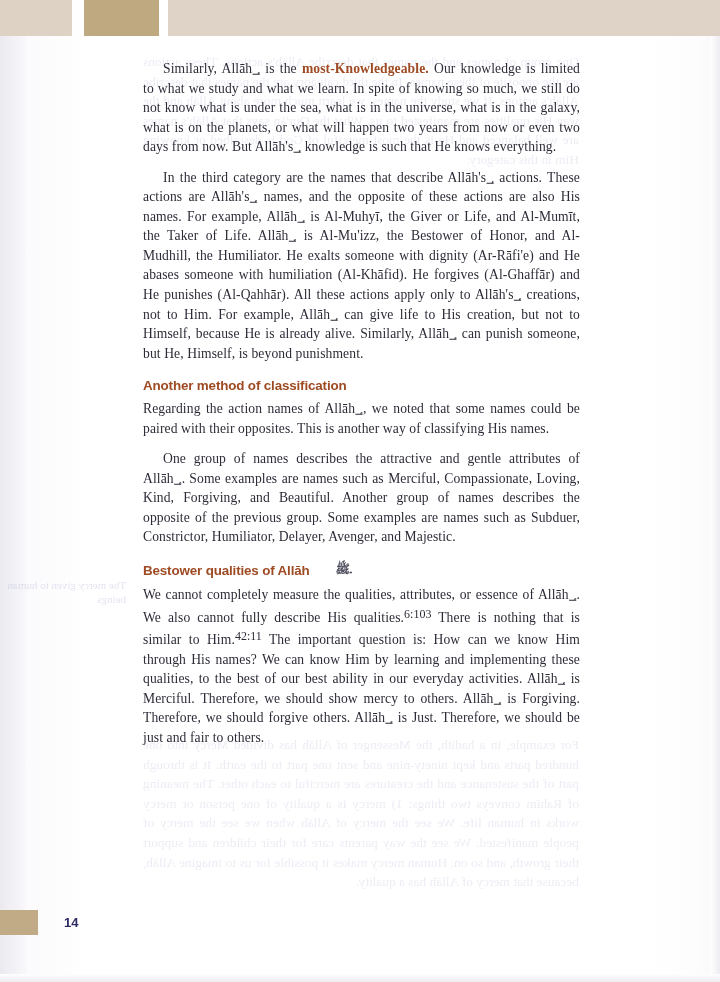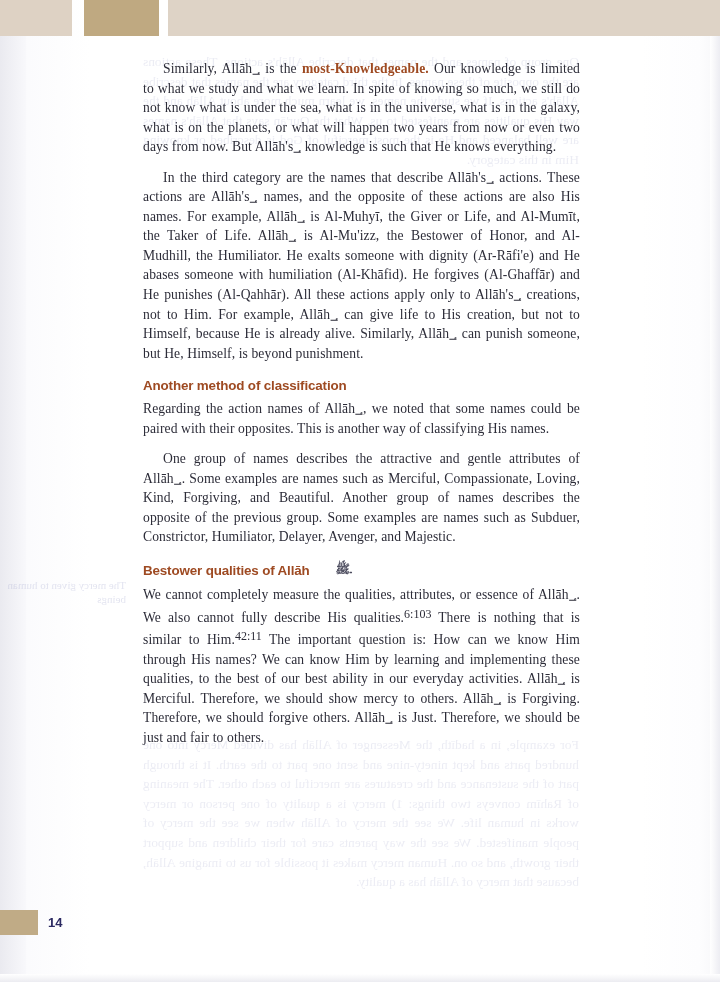--- a/index.html
+++ b/index.html
@@ -144,21 +144,21 @@
   .footer-block {
     position: absolute;
     left: 0;
     bottom: 47px;
     width: 38px;
     height: 25px;
     background: #c0ab86;
   }
   .page-number {
     position: absolute;
-    left: 48px;
+    left: 64px;
     bottom: 47px;
     font-family: "Liberation Sans", "DejaVu Sans", sans-serif;
     font-size: 13px;
     font-weight: bold;
     color: #2c2a62;
     line-height: 25px;
   }
 </style>
 </head>
 <body>

